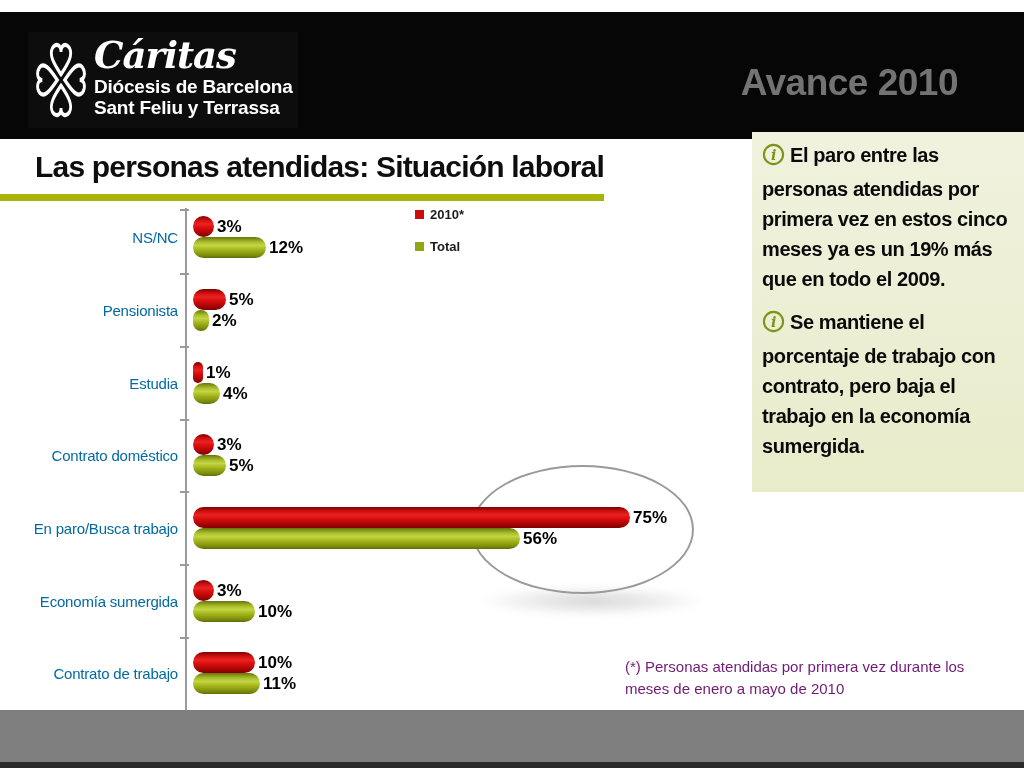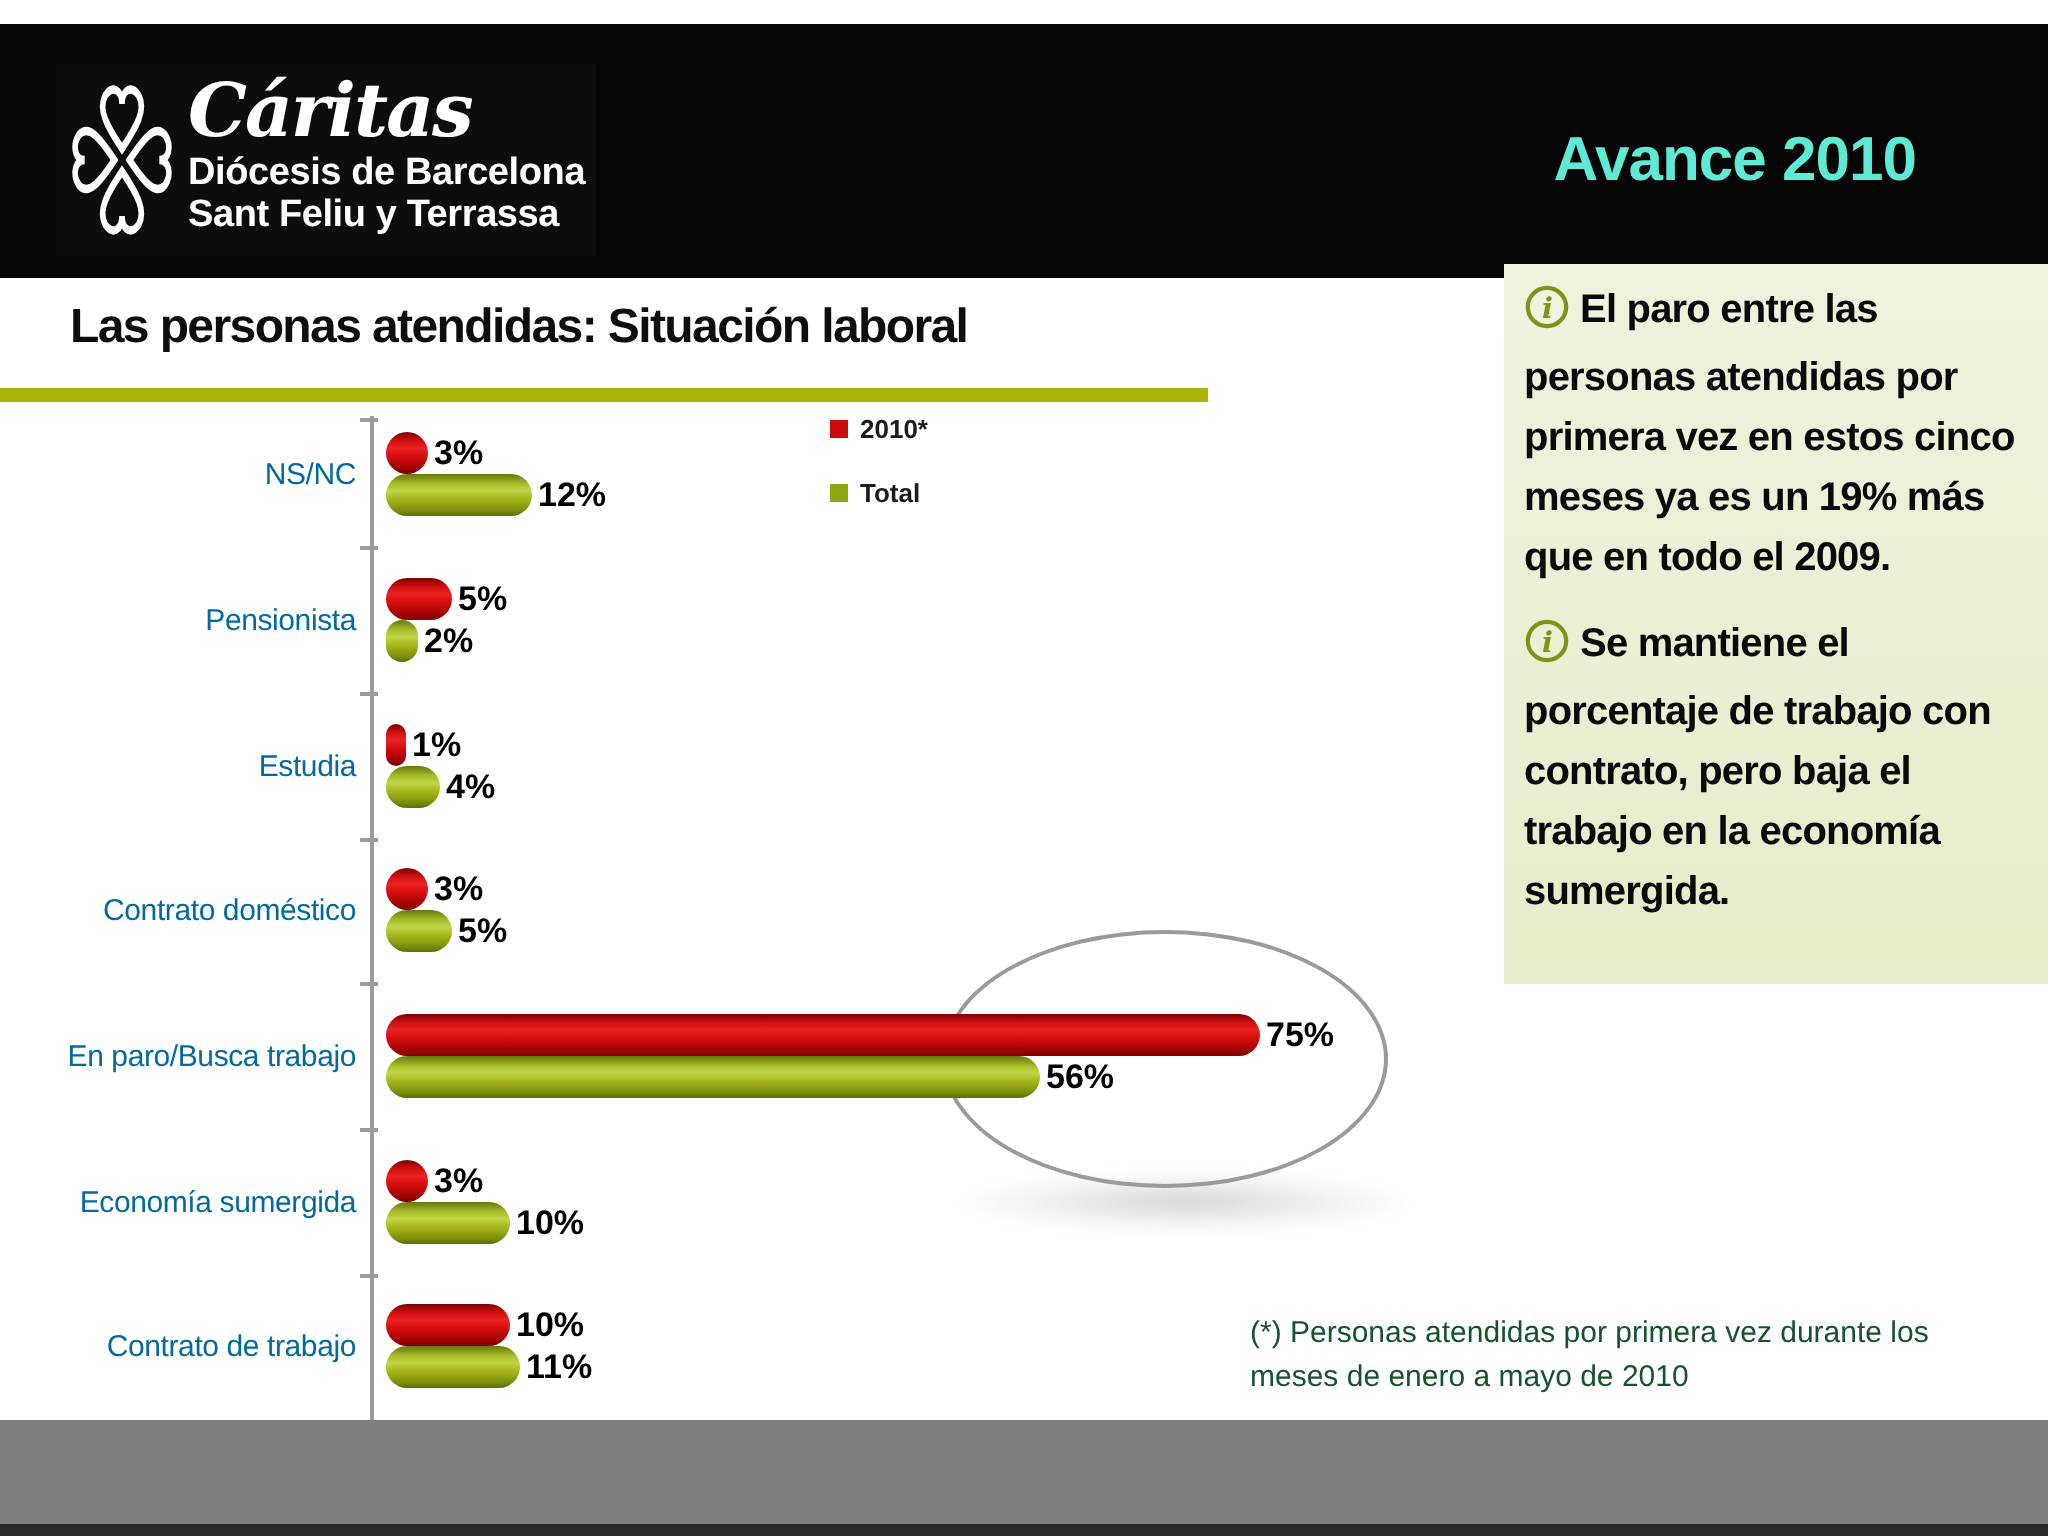--- a/index.html
+++ b/index.html
@@ -9,24 +9,24 @@
   }
   .slide { position:absolute; inset:0; }
 
   
   .topbar { position:absolute; left:0; top:12px; width:1024px; height:127px; background:#060606; }
   .logo-panel { position:absolute; left:28px; top:20px; width:270px; height:96px; background:#0d0d0d; }
   .cross-wrap { position:absolute; left:5px; top:6px; }
   .logo-text { position:absolute; left:66px; top:2px; color:#fff; white-space:nowrap; }
   .logo-script { font-family:"DejaVu Serif", serif; font-style:italic; font-weight:bold; font-size:37px; line-height:42px; letter-spacing:-1px; }
   .logo-sub { font-size:19px; font-weight:bold; line-height:21px; letter-spacing:-0.2px; }
-  .slide-label { position:absolute; top:50px; right:66px; color:#5eead4; font-size:31px; font-weight:bold; letter-spacing:-0.5px; }
+  .slide-label { position:absolute; top:50px; right:66px; color:#737373; font-size:37px; font-weight:bold; letter-spacing:-0.5px; }
 
   
-  .page-title { position:absolute; left:35px; top:150px; margin:0; font-size:24px; font-weight:bold; color:#0e0e0e; letter-spacing:-0.8px; white-space:nowrap; }
+  .page-title { position:absolute; left:35px; top:150px; margin:0; font-size:30px; font-weight:bold; color:#0e0e0e; letter-spacing:-0.8px; white-space:nowrap; }
   .title-rule { position:absolute; left:0; top:194px; width:604px; height:7px; background:#a9b40a; }
 
   
   #chart { position:absolute; inset:0; }
   .axis { position:absolute; left:185px; top:208px; width:2px; height:502px; background:#9b9b9b; }
   .tick { position:absolute; left:180px; width:9px; height:2px; background:#9b9b9b; }
   .cat-label { position:absolute; left:0; width:178px; text-align:right; font-size:15px; color:#0369a1; letter-spacing:-0.2px; white-space:nowrap; }
   .bar { position:absolute; height:21px; border-radius:11px; }
   .bar.s0 { background:linear-gradient(180deg,#7e0000 0%,#d41212 22%,#ea2222 38%,#d60d0d 58%,#a30404 84%,#7e0000 100%); }
   .bar.s1 { background:linear-gradient(180deg,#68750a 0%,#aabd2a 24%,#c2d646 40%,#a2b418 62%,#7b8a0c 88%,#5f6c06 100%); }
@@ -40,21 +40,21 @@
   .ellipse-shadow { position:absolute; left:480px; top:586px; width:225px; height:30px; border-radius:50%;
     background:radial-gradient(ellipse, rgba(110,110,110,0.28) 0%, rgba(255,255,255,0) 72%); filter:blur(3px); }
 
   
   .info-box { position:absolute; left:752px; top:132px; width:272px; height:360px; box-sizing:border-box;
     padding:8px 10px 0 10px; background:linear-gradient(180deg,#f0f2de 0%, #e8ecca 100%); }
   .info-item { font-size:20px; font-weight:bold; color:#0a0a0a; line-height:30px; letter-spacing:-0.4px; margin:0 0 13px 0; }
   .info-icon { display:inline-block; vertical-align:-4px; margin-right:5px; }
 
   
-  .footnote { position:absolute; left:625px; top:656px; width:380px; font-size:15px; color:#14532d; line-height:22px; }
+  .footnote { position:absolute; left:625px; top:656px; width:380px; font-size:15px; color:#701a75; line-height:22px; }
   .footer-gray { position:absolute; left:0; top:710px; width:1024px; height:52px; background:#7f7f7f; }
   .footer-edge { position:absolute; left:0; top:762px; width:1024px; height:6px; background:#2a2a2a; }
 </style>
 </head>
 <body>
 
 <div class="slide">
 
   <div class="topbar">
     <div class="logo-panel">

